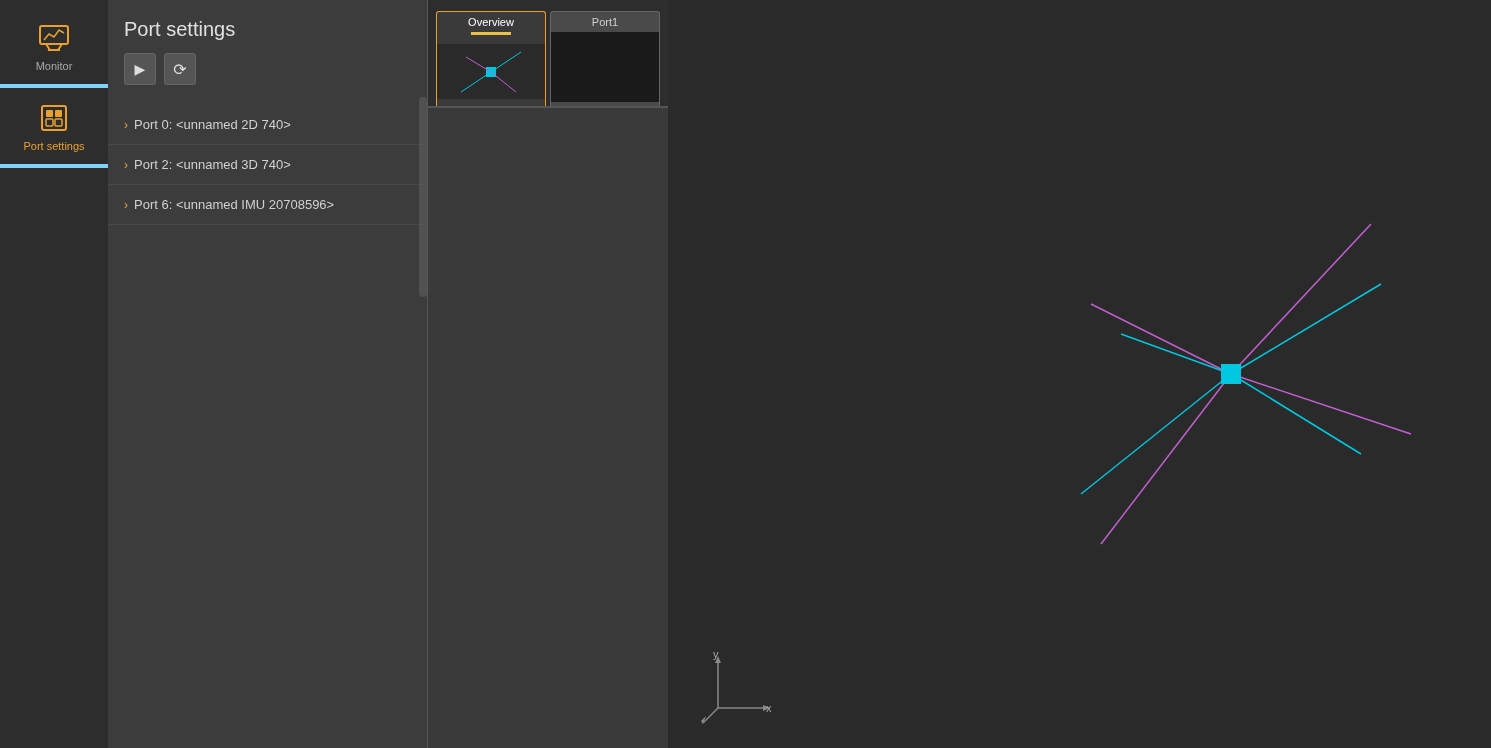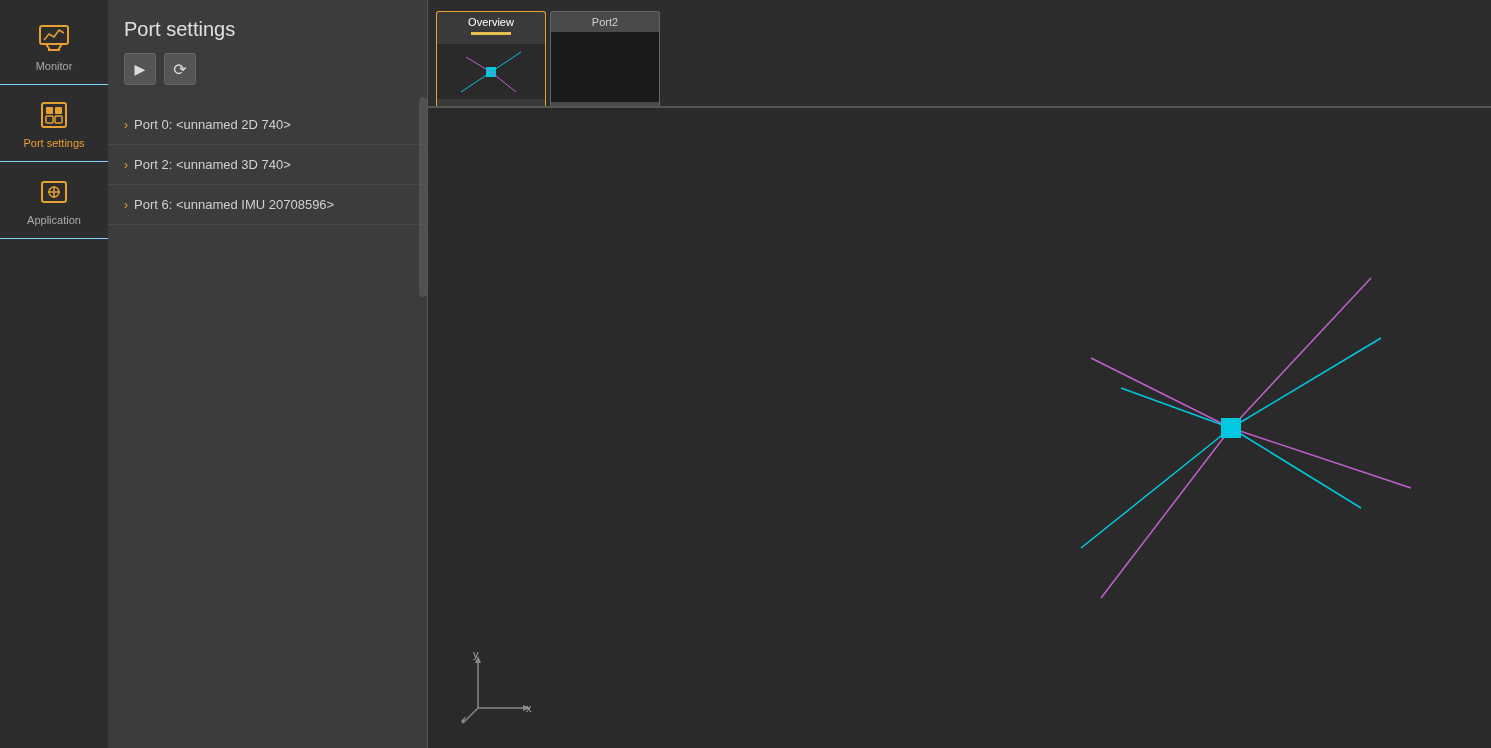--- a/index.html
+++ b/index.html
@@ -26,21 +26,21 @@
     .sidebar-item {
       width: 100%;
       display: flex;
       flex-direction: column;
       align-items: center;
       padding: 12px 20px;
       cursor: pointer;
       color: #aaa;
       font-size: 11px;
       text-align: center;
-      border-bottom: 1px solid #7dd3fc;
+      border-bottom: 4px solid #7dd3fc;
     }
     .sidebar-item.active { color: #e8a030; }
     .sidebar-item svg {
       width: 36px;
       height: 36px;
       margin-bottom: 4px;
     }
 
     
     .panel {
@@ -102,21 +102,21 @@
     }
     .port-item .chevron {
       color: #e8a030;
       font-size: 12px;
     }
 
     
     .right-side {
       flex: 1;
       display: flex;
-      flex-direction: column;
+      flex-direction: row;
       height: 748px;
     }
 
     
     .tabs-bar {
       display: flex;
       background: #2d2d2d;
       height: 108px;
       align-items: flex-end;
       padding: 8px 8px 0 8px;
@@ -235,28 +235,20 @@
     <svg viewBox="0 0 36 36">
       <rect x="6" y="6" width="24" height="24" rx="2" fill="none" stroke="#e8a030" stroke-width="2"></rect>
       <rect x="10" y="10" width="7" height="7" rx="1" fill="#e8a030"></rect>
       <rect x="19" y="10" width="7" height="7" rx="1" fill="#e8a030"></rect>
       <rect x="10" y="19" width="7" height="7" rx="1" fill="none" stroke="#e8a030" stroke-width="1.5"></rect>
       <rect x="19" y="19" width="7" height="7" rx="1" fill="none" stroke="#e8a030" stroke-width="1.5"></rect>
     </svg>
     <span>Port settings</span>
   </div>
 
-  <div class="sidebar-item">
-    <svg viewBox="0 0 36 36">
-      <rect x="6" y="8" width="24" height="20" rx="2" fill="none" stroke="#e8a030" stroke-width="2"></rect>
-      <path d="M12 18 L24 18 M18 12 L18 24" stroke="#e8a030" stroke-width="1.5"></path>
-      <circle cx="18" cy="18" r="5" fill="none" stroke="#e8a030" stroke-width="1.5"></circle>
-    </svg>
-    <span>Application</span>
-  </div>
 
 
 </div>
 
 <div style="display:flex; flex:1; height:748px;">
 
   <div class="panel">
     <div class="panel-header">
       <span class="panel-title">Port settings</span>
     </div>
@@ -303,25 +295,25 @@
               <line x1="40" y1="25" x2="70" y2="5" stroke="#00c8e0" stroke-width="1"></line>
               <line x1="40" y1="25" x2="10" y2="45" stroke="#00c8e0" stroke-width="1"></line>
               <line x1="40" y1="25" x2="15" y2="10" stroke="#c060d0" stroke-width="1"></line>
               <line x1="40" y1="25" x2="65" y2="45" stroke="#c060d0" stroke-width="1"></line>
             </svg>
           </div>
         </div>
       </div>
 
 
-
       <div class="tab">
-        <span class="tab-label">Port2</span>
+        <span class="tab-label">Port1</span>
         <div class="tab-dark-preview"></div>
       </div>
+
 
 
 
 
     </div>
 
     <div class="viewport">
 
       <svg style="position:absolute; right:50px; top:50%; transform:translateY(-50%); width:420px; height:420px;" viewBox="0 0 420 420">
 

